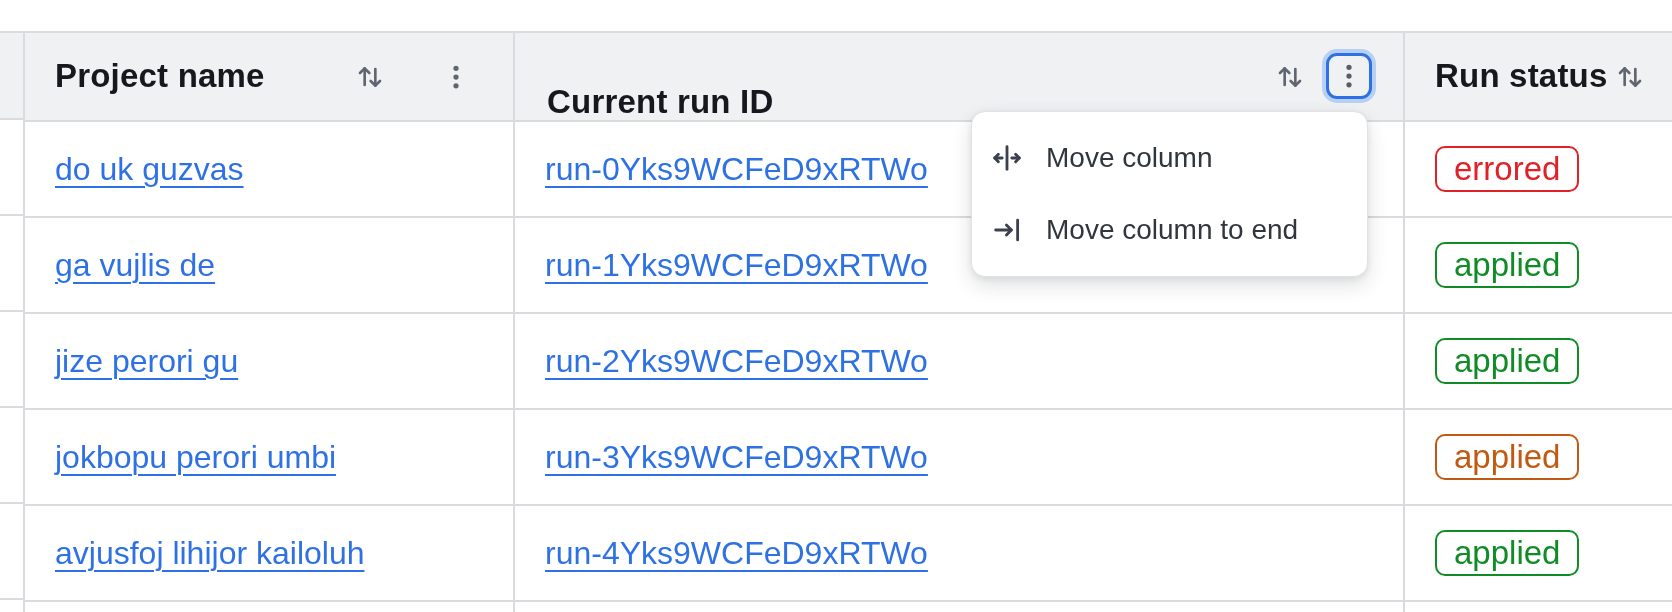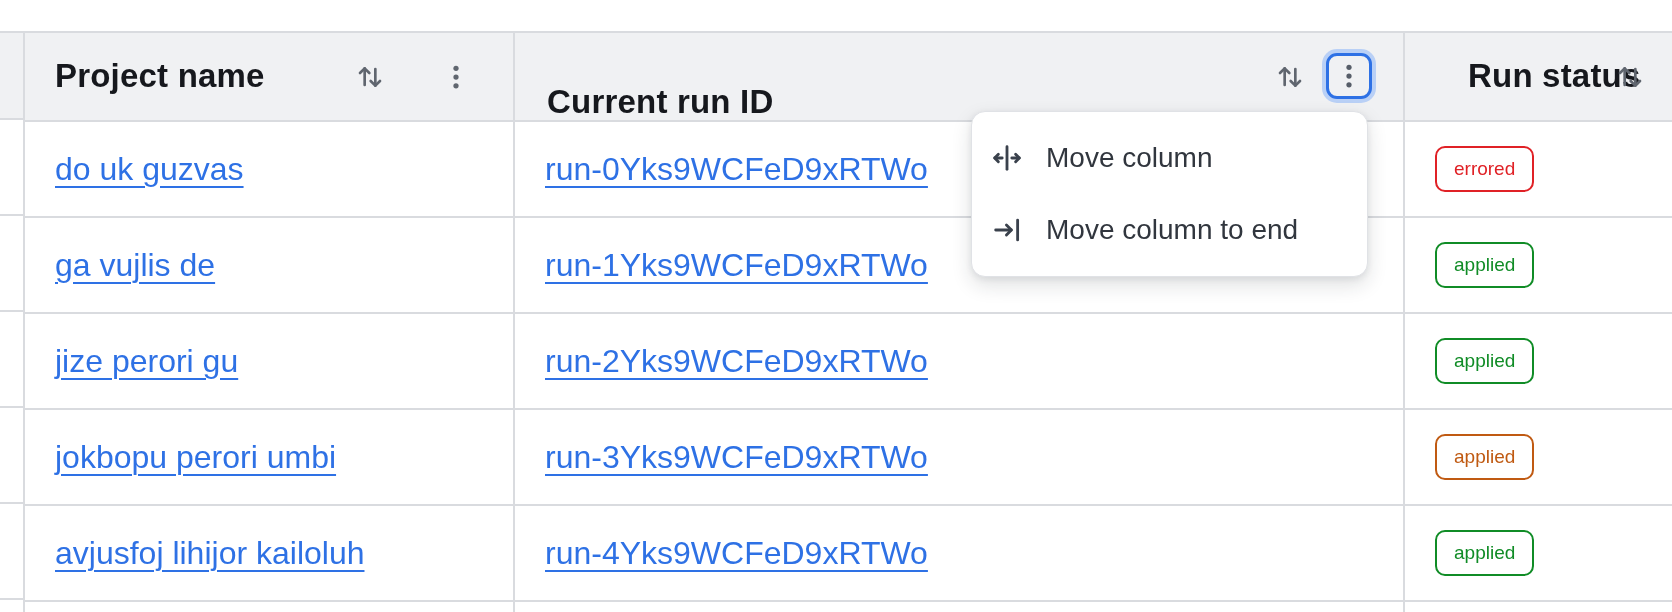--- a/index.html
+++ b/index.html
@@ -16,21 +16,21 @@
   .vline.v3{left:1403px;}
   
   .sliver-header{position:absolute;left:0;top:33px;width:23px;height:85px;background:var(--headerBg);border-bottom:2px solid var(--border);}
   .sliver-rows{position:absolute;left:0;top:120px;width:23px;}
   .sliver-row{height:96px;border-bottom:2px solid var(--border);box-sizing:border-box;background:#fff;}
   
   .header{position:absolute;left:23px;top:33px;right:0;height:89px;background:var(--headerBg);border-bottom:2px solid var(--border);box-sizing:border-box;z-index:2;}
   .hlabel{position:absolute;top:50%;transform:translateY(-52%);font-size:33px;font-weight:700;color:#16181d;letter-spacing:.2px;white-space:nowrap;}
   .hlabel.c1{left:32px;}
   .hlabel.c2{left:524px;margin-top:26px;}
-  .hlabel.c3{left:1412px;margin-left:33px;}
+  .hlabel.c3{left:1412px;}
   .hicon{position:absolute;top:50%;transform:translateY(-50%);display:flex;align-items:center;justify-content:center;cursor:pointer;}
   .hicon svg{display:block;}
   .sort1{left:330px;}
   .kebab1{left:418px;}
   .sort2{left:1250px;}
   .sort3{left:1590px;}
   
   .kebab-btn{
     position:absolute;left:1303px;top:20px;width:46px;height:46px;box-sizing:border-box;
     border:3px solid var(--focus);border-radius:11px;background:var(--headerBg);
@@ -42,21 +42,21 @@
   .cell{position:absolute;top:0;height:100%;display:flex;align-items:center;}
   .cell.project{left:32px;}
   .cell.run{left:522px;}
   .cell.status{left:1412px;}
   a.link{
     color:var(--link);font-size:32px;text-decoration:underline;
     text-decoration-thickness:2px;text-underline-offset:6px;cursor:pointer;white-space:nowrap;
   }
   .badge{
     display:inline-flex;align-items:center;justify-content:center;height:46px;box-sizing:border-box;
-    border:2px solid currentColor;border-radius:10px;padding:0 17px;font-size:19px;white-space:nowrap;
+    border:2px solid currentColor;border-radius:10px;padding:0 17px;font-size:33px;white-space:nowrap;
   }
   
   .menu{
     position:absolute;left:971px;top:111px;width:397px;box-sizing:border-box;background:#ffffff;
     border:1px solid #e0e2e6;border-radius:14px;box-shadow:0 8px 20px rgba(30,35,45,.14),0 2px 6px rgba(30,35,45,.08);
     padding:10px 0;z-index:5;
   }
   .menu-item{display:flex;align-items:center;height:72px;padding-left:18px;gap:22px;cursor:pointer;}
   .menu-item .mi-icon{width:34px;height:34px;display:flex;align-items:center;justify-content:center;flex:0 0 auto;}
   .menu-item .mi-label{font-size:28px;color:#31363e;white-space:nowrap;}

